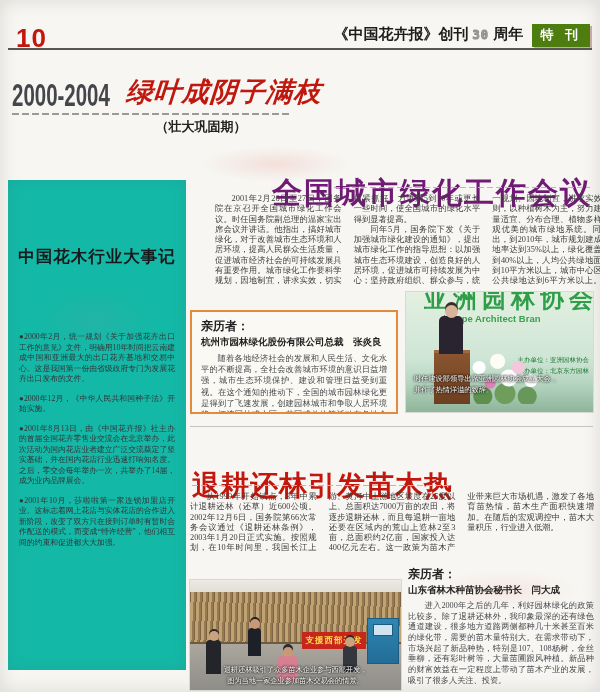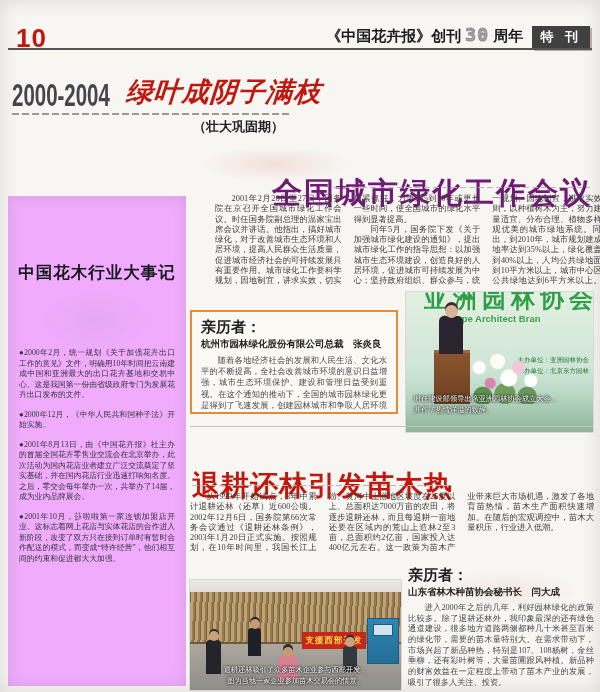--- a/index.html
+++ b/index.html
@@ -9,40 +9,40 @@
   [data-name]{box-sizing:border-box;}
 
   
   .pagenum{position:absolute;left:16px;top:23px;font-family:"Liberation Sans",sans-serif;
            font-weight:900;font-size:26px;color:#c3170d;letter-spacing:1px;}
   .section-box{position:absolute;left:58px;top:24px;background:linear-gradient(#cfcfcf,#b9b9b9);
            color:#8b150c;font-family:"Liberation Sans",sans-serif;font-weight:700;font-size:13px;
            padding:2px 8px 3px;letter-spacing:2px;box-shadow:1px 1px 0 #9a9a9a;}
   .masthead{position:absolute;right:10px;top:24px;font-family:"Liberation Sans",sans-serif;
            font-weight:700;font-size:15px;color:#1c1c1c;white-space:nowrap;}
-  .num30{font-family:"DejaVu Sans Mono",monospace;font-size:18px;font-weight:700;color:#a3a3a3;
+  .num30{font-family:"DejaVu Sans Mono",monospace;font-size:12px;font-weight:700;color:#a3a3a3;
            -webkit-text-stroke:1px #8f8f8f;letter-spacing:1px;}
-  .badge{display:inline-block;background:#404040;color:#fff;font-size:13px;font-weight:700;
+  .badge{display:inline-block;background:#4d7c0f;color:#fff;font-size:13px;font-weight:700;
            padding:2px 8px 3px;margin-left:5px;letter-spacing:4px;box-shadow:2px 2px 0 #caa9a4;}
   .header-rule{position:absolute;left:8px;right:8px;top:48px;height:2px;background:#565656;}
 
   
   .era-years{position:absolute;left:12px;top:78px;font-family:"Liberation Sans",sans-serif;
            font-weight:900;font-size:31px;color:#45464b;transform:scaleX(.66);transform-origin:left top;
            white-space:nowrap;}
   .era-script{position:absolute;left:126px;top:74px;font-family:"DejaVu Serif",serif;
            font-style:italic;font-weight:700;font-size:27px;color:#c0170e;letter-spacing:1px;
            transform:skewX(-4deg);white-space:nowrap;}
   .era-rule{position:absolute;left:12px;top:113px;width:278px;height:2px;
            background:repeating-linear-gradient(90deg,#9a9a9a 0 7px,transparent 7px 10px);}
-  .era-sub{position:absolute;left:118px;top:118px;width:166px;text-align:right;
+  .era-sub{position:absolute;left:118px;top:118px;width:166px;text-align:center;
            font-weight:700;font-size:13px;color:#222;}
 
   
-  .sidebar{position:absolute;left:8px;top:196px;width:178px;height:490px;background:#f0abfc;
+  .sidebar{position:absolute;left:8px;top:180px;width:178px;height:490px;background:#14b8a6;
            box-shadow:inset 0 0 14px rgba(70,90,100,.15);overflow:hidden;}
   .sb-title{position:absolute;left:0;right:0;top:66px;text-align:center;font-weight:700;
            font-size:16.5px;color:#17191c;letter-spacing:1px;}
   .sb-items{position:absolute;left:11px;right:11px;top:152px;}
   .sb-item{margin:0 0 9px;font-size:7.8px;line-height:1.35;text-align:justify;color:#33363a;}
 
   
   .headline1{position:absolute;right:8px;top:148px;font-family:"Liberation Sans",sans-serif;
            font-weight:900;font-size:30px;color:#701a75;letter-spacing:2px;white-space:nowrap;}
   .headline2{position:absolute;left:192px;top:444px;font-family:"Liberation Sans",sans-serif;
@@ -54,28 +54,28 @@
   .cols{position:absolute;left:190px;width:404px;column-count:3;column-gap:12px;
            font-size:8.3px;line-height:1.24;text-align:justify;color:#3c3c3c;}
   .cols p{margin:0;text-indent:2em;}
   .cols1{top:194px;height:100px;margin-left:25px;}
   .cols2{top:492px;height:84px;}
   .sep-rule{position:absolute;left:190px;top:426px;width:403px;height:1px;background:#c3c3c3;}
 
   
   .witness1{position:absolute;left:190px;top:310px;width:208px;height:104px;
            border:2px solid #e5893a;background:rgba(255,252,246,.55);padding:6px 9px;overflow:hidden;}
-  .w-label{font-weight:700;font-size:15px;color:#222;}
+  .w-label{font-weight:700;font-size:12px;color:#222;}
   .w-person{font-weight:700;font-size:9.5px;color:#222;margin-top:1px;white-space:nowrap;}
   .w-text{margin-top:4px;font-size:8.3px;line-height:1.35;text-align:justify;text-indent:2em;color:#46484c;}
   .witness2{position:absolute;left:408px;top:566px;width:186px;height:124px;overflow:hidden;}
   .witness2 .w-text{font-size:8.2px;line-height:1.3;}
 
   
-  .photo1{position:absolute;left:406px;top:292px;width:187px;height:140px;overflow:hidden;
+  .photo1{position:absolute;left:406px;top:292px;width:187px;height:120px;overflow:hidden;
            background:linear-gradient(180deg,#e3f0e0 0,#cfe5d6 55%,#b7d6c2 75%,#8fb49a 100%);
            box-shadow:0 0 0 1px #d8d8d4;}
   .p1-cn{position:absolute;left:18px;top:-9px;font-family:"Liberation Sans",sans-serif;font-weight:900;
            font-size:24px;color:#2f9e49;letter-spacing:5px;white-space:nowrap;text-shadow:0 0 1px #fff;}
   .p1-en{position:absolute;left:34px;top:21px;font-family:"Liberation Sans",sans-serif;font-weight:700;
            font-size:9.5px;color:#3aa14e;white-space:nowrap;}
   .p1-org{position:absolute;right:4px;top:62px;font-size:6.5px;line-height:1.7;color:#1e7a34;
            font-family:"Liberation Sans",sans-serif;white-space:nowrap;}
   .p1-podium{position:absolute;left:28px;top:58px;width:36px;height:54px;
            background:linear-gradient(#8a5530,#6d3f20);border-top:3px solid #9c6a3e;}

